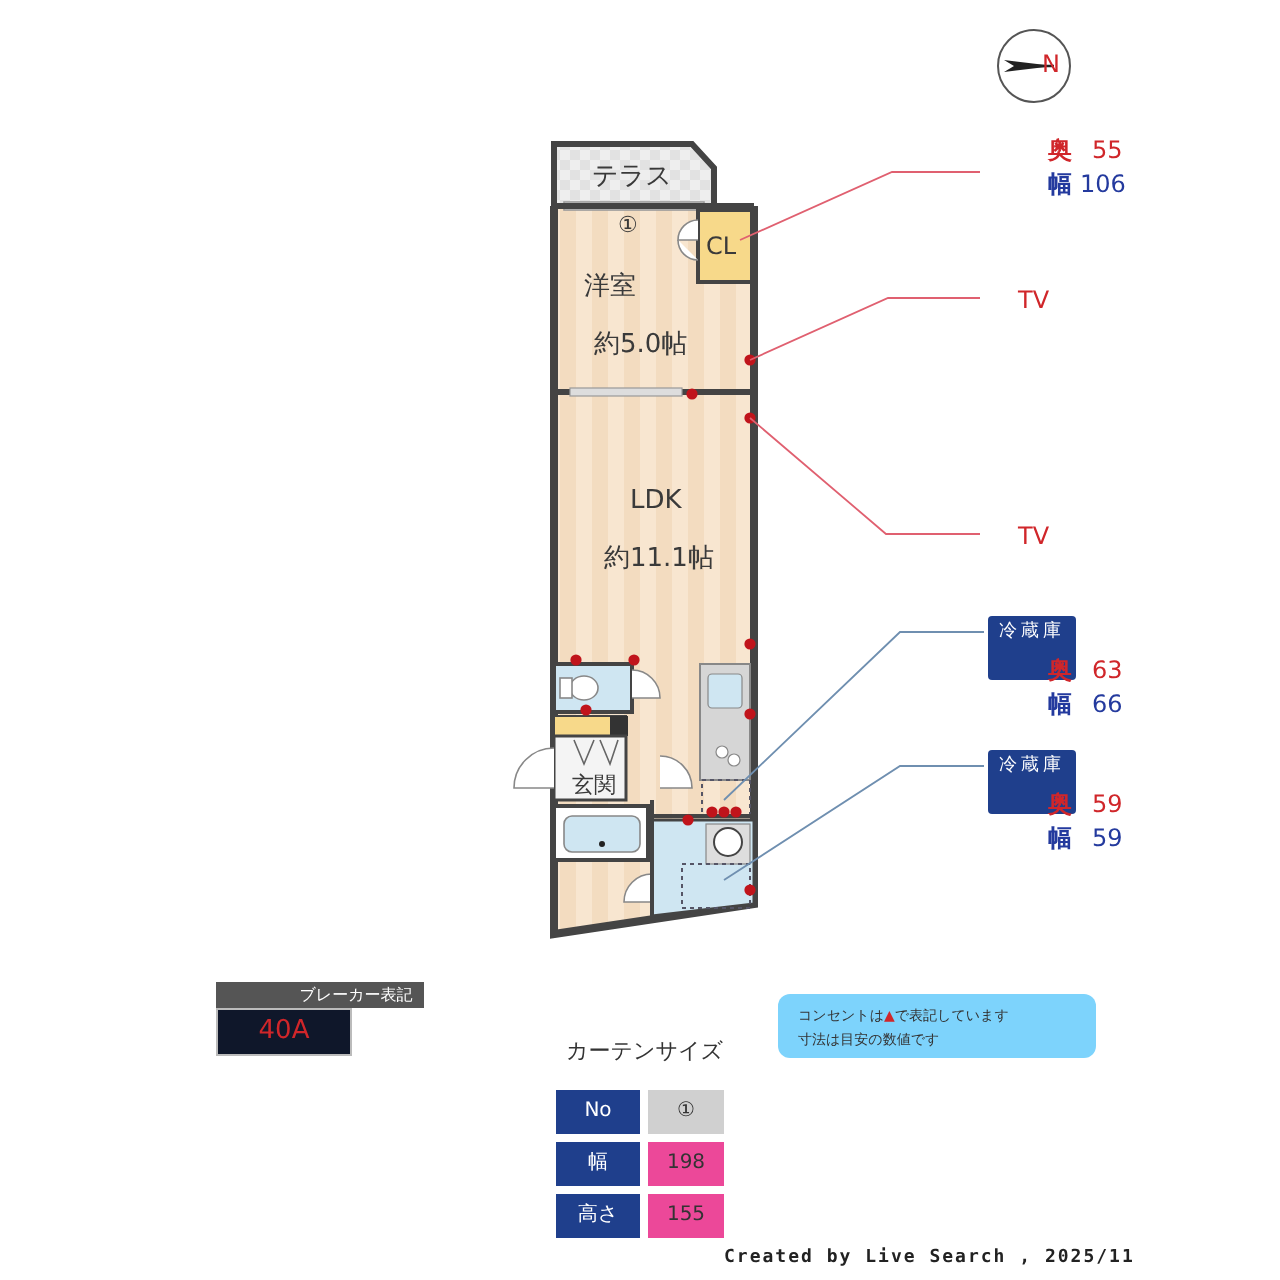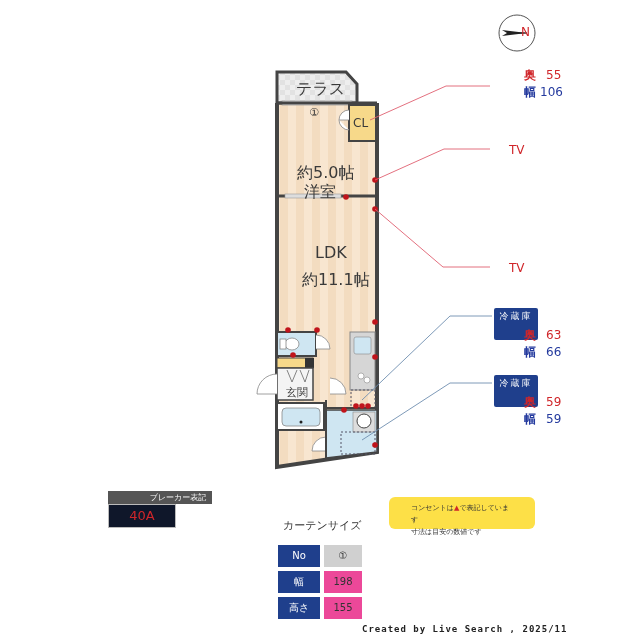--- a/index.html
+++ b/index.html
@@ -1,33 +1,33 @@
 <!DOCTYPE html>
 <html><head>
 <meta charset="utf-8">
 <style>
   html, body { margin:0; padding:0; background:#ffffff; }
   body { width:640px; height:640px; position:relative; overflow:hidden;
          font-family:"DejaVu Sans", sans-serif; }
   .abs { position:absolute; }
   svg { position:absolute; left:0; top:0; }
-  .room-label { position:absolute; font-size:16px; color:#3a3a3a; text-align:center; white-space:nowrap; }
+  .room-label { position:absolute; font-size:13px; color:#3a3a3a; text-align:center; white-space:nowrap; }
   .callout-red { color:#d0262a; }
   .callout-blue { color:#243a9e; }
   .callout { position:absolute; font-size:12px; line-height:17px;margin-left:24px; }
   .callout .k { display:inline-block; width:22px; font-weight:bold; }
   .fridge-badge { position:absolute; background:#1f3f8c; color:#fff; font-size:9px; letter-spacing:2px;
                   width:44px; height:32px; line-height:16px; text-align:center; border-radius:2px; }
   .tv-label { position:absolute; color:#d0262a; font-size:12px; }
   .breaker-head { position:absolute; left:108px; top:491px; width:68px; height:13px; background:#555555;
                   color:#fff; font-size:8px; text-align:center; line-height:13px;padding-left:36px; }
   .breaker-val { position:absolute; left:108px; top:504px; width:66px; height:22px; border:1px solid #bbbbbb;
                  color:#d0262a; font-size:13px; text-align:center; line-height:22px; background:#0f172a; }
-  .note-box { position:absolute; left:389px; top:497px; width:146px; height:32px; background:#fde047;
-              border-radius:6px; font-size:7px; color:#333; padding:5px 22px; box-sizing:border-box; line-height:12px; }
+  .note-box { position:absolute; left:389px; top:497px; width:159px; height:32px; background:#7dd3fc;
+              border-radius:6px; font-size:7px; color:#333; padding:5px 10px; box-sizing:border-box; line-height:12px; }
   .note-box .mark { color:#d0262a; }
   .curtain-title { position:absolute; left:283px; top:518px; font-size:11px; color:#333; }
   .cur-head { position:absolute; left:278px; width:42px; height:22px; background:#1f3f8c; color:#fff;
               font-size:10px; text-align:center; line-height:22px; }
   .cur-val { position:absolute; left:324px; width:38px; height:22px; background:#ec4899; color:#333;
              font-size:10px; text-align:center; line-height:22px; }
   .cur-val.first { background:#d0d0d0; }
   .credit { position:absolute; left:362px; top:624px; font-family:"DejaVu Sans Mono", monospace;
             font-size:9px; color:#222; letter-spacing:1px; font-weight:bold; }
 </style>
@@ -129,21 +129,21 @@
 
     <g stroke="#6f8fb0" stroke-width="0.9" fill="none">
       <polyline points="362,400 450,316 492,316"></polyline>
       <polyline points="362,440 450,383 492,383"></polyline>
     </g>
   </svg>
 
   <span class="room-label" style="left:296px;top:79px;">テラス</span>
   <span class="room-label" style="left:309px;top:106px;font-size:11px;">①</span>
   <span class="room-label" style="left:353px;top:116px;font-size:12px;">CL</span>
-  <span class="room-label" style="left:304px;top:134px;margin-top:48px;">洋室</span>
+  <span class="room-label" style="left:292px;top:134px;">洋室</span>
   <span class="room-label" style="left:297px;top:163px;">約5.0帖</span>
   <span class="room-label" style="left:315px;top:243px;">LDK</span>
   <span class="room-label" style="left:302px;top:270px;">約11.1帖</span>
   <span class="room-label" style="left:286px;top:385px;font-size:11px;text-align:right;">玄関</span>
 </div>
 
 <div class="callout" style="left:500px;top:67px;">
   <div class="callout-red"><span class="k">奥</span><span>55</span></div>
   <div class="callout-blue"><span class="k" style="width:16px;">幅</span><span>106</span></div>
 </div>

